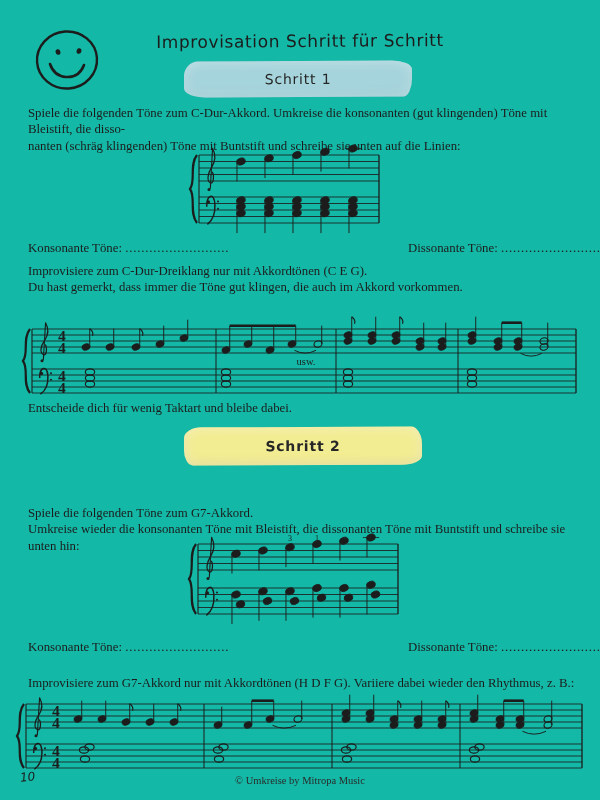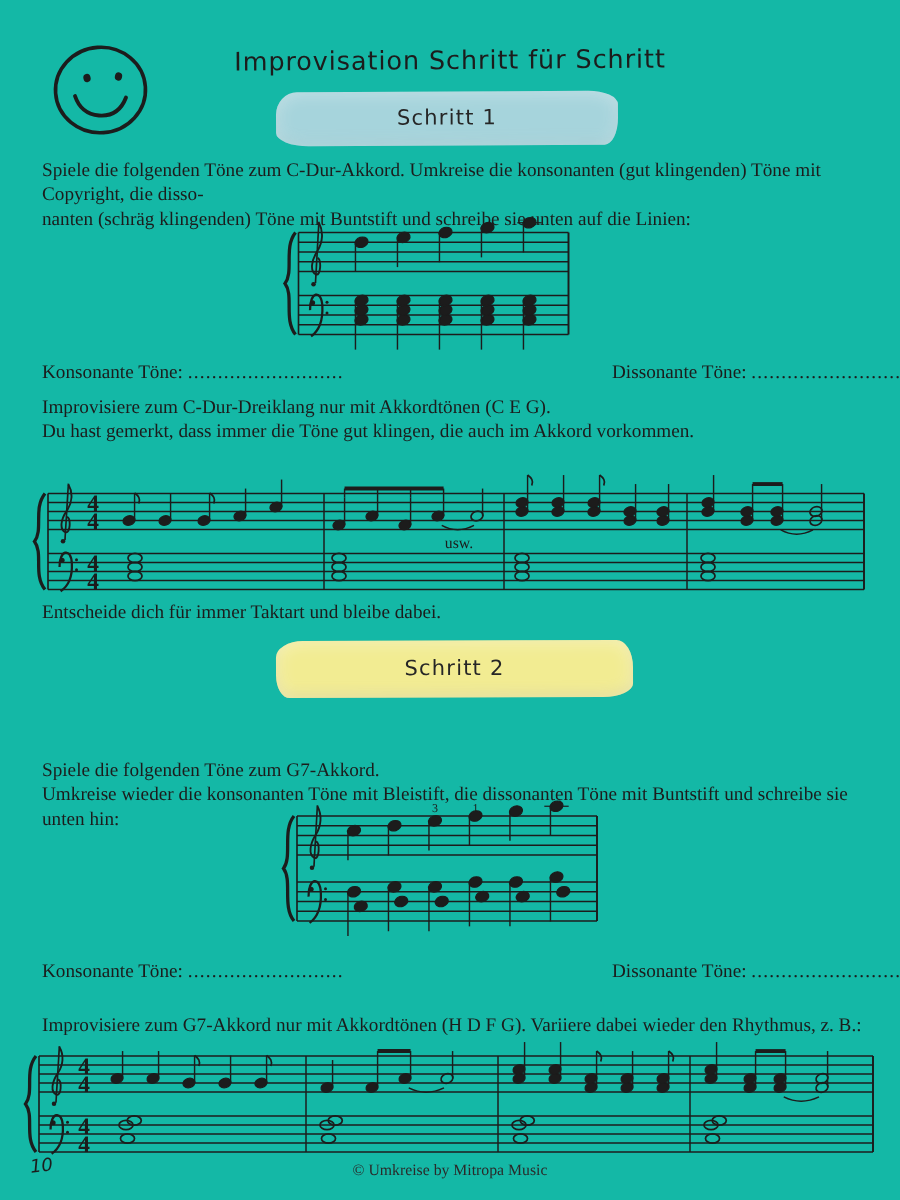--- a/index.html
+++ b/index.html
@@ -11,21 +11,21 @@
          transform:rotate(-.4deg);font-weight:500;}
   .banner{display:flex;align-items:center;justify-content:center;
           font-family:"DejaVu Sans",sans-serif;font-size:14px;letter-spacing:.8px;color:#262626;}
   .banner-blue{left:184px;top:61px;width:228px;height:36px;background:var(--blue,#a6d4dc);
           border-radius:14px 20px 9px 22px/15px 9px 18px 9px;
           box-shadow:inset 0 0 12px rgba(255,255,255,.45), inset 0 -3px 7px rgba(110,165,175,.35);
           transform:rotate(-.3deg);}
   .banner-yellow{left:184px;top:427px;width:238px;height:38px;background:var(--yellow,#f2ec92);
           border-radius:18px 11px 20px 9px/11px 18px 9px 15px;
           box-shadow:inset 0 0 12px rgba(255,255,255,.5), inset 0 -3px 7px rgba(185,175,85,.35);
-          transform:rotate(-.2deg);}
+          transform:rotate(-.2deg);font-weight:bold;}
   .para{left:28px;width:548px;font-size:12.8px;line-height:16.4px;}
   .labelrow{left:0;width:492px;font-size:12.8px;}
   .labelrow .lab-left{position:absolute;left:28px;top:0;white-space:nowrap;}
   .labelrow .lab-right{position:absolute;left:408px;top:0;white-space:nowrap;}
   .dots{letter-spacing:.8px;}
   .music-host{line-height:0;}
   .footer-copy{left:0;right:0;top:775px;text-align:center;font-size:10.5px;color:#2a2a2a;}
   .footer-num{left:20px;top:770px;font-family:"DejaVu Sans",sans-serif;font-style:italic;
               font-size:12px;transform:rotate(-6deg);}
   .smiley{left:28px;top:24px;}
@@ -44,21 +44,21 @@
     </svg>
   </div>
 
   <div class="abs title">Improvisation Schritt für Schritt</div>
 
   <div class="abs banner banner-blue">
     <span>Schritt 1</span>
   </div>
 
   <div class="abs para" style="top:105px;">
-    <div>Spiele die folgenden Töne zum C-Dur-Akkord. Umkreise die konsonanten (gut klingenden) Töne mit Copyright, die disso-</div>
+    <div>Spiele die folgenden Töne zum C-Dur-Akkord. Umkreise die konsonanten (gut klingenden) Töne mit Bleistift, die disso-</div>
     <div>nanten (schräg klingenden) Töne mit Buntstift und schreibe sie unten auf die Linien:</div>
   </div>
 
   <div class="abs music-host" style="left:183px;top:145px;"><svg width="200" height="92" viewBox="0 0 200 92" style="overflow:visible">
         <line x1="16" y1="10" x2="196" y2="10" stroke="#1c1c1c" stroke-width="0.85"></line>
         <line x1="16" y1="16.5" x2="196" y2="16.5" stroke="#1c1c1c" stroke-width="0.85"></line>
         <line x1="16" y1="23" x2="196" y2="23" stroke="#1c1c1c" stroke-width="0.85"></line>
         <line x1="16" y1="29.5" x2="196" y2="29.5" stroke="#1c1c1c" stroke-width="0.85"></line>
         <line x1="16" y1="36" x2="196" y2="36" stroke="#1c1c1c" stroke-width="0.85"></line>
         <line x1="16" y1="52" x2="196" y2="52" stroke="#1c1c1c" stroke-width="0.85"></line>
@@ -222,21 +222,21 @@
         <ellipse cx="206" cy="57" rx="4.68" ry="3.12" fill="none" stroke="#1c1c1c" stroke-width="1.15"></ellipse>
         <ellipse cx="328" cy="69" rx="4.68" ry="3.12" fill="none" stroke="#1c1c1c" stroke-width="1.15"></ellipse>
         <ellipse cx="328" cy="63" rx="4.68" ry="3.12" fill="none" stroke="#1c1c1c" stroke-width="1.15"></ellipse>
         <ellipse cx="328" cy="57" rx="4.68" ry="3.12" fill="none" stroke="#1c1c1c" stroke-width="1.15"></ellipse>
         <ellipse cx="452" cy="69" rx="4.68" ry="3.12" fill="none" stroke="#1c1c1c" stroke-width="1.15"></ellipse>
         <ellipse cx="452" cy="63" rx="4.68" ry="3.12" fill="none" stroke="#1c1c1c" stroke-width="1.15"></ellipse>
         <ellipse cx="452" cy="57" rx="4.68" ry="3.12" fill="none" stroke="#1c1c1c" stroke-width="1.15"></ellipse>
         <text x="286" y="50" text-anchor="middle" font-size="10.5" font-family="&quot;Liberation Serif&quot;,serif" fill="#1c1c1c">usw.</text>
       </svg></div>
 
-  <div class="abs para" style="top:400px;">Entscheide dich für immer Taktart und bleibe dabei.</div>
+  <div class="abs para" style="top:400px;">Entscheide dich für wenig Taktart und bleibe dabei.</div>
 
   <div class="abs banner banner-yellow">
     <span>Schritt 2</span>
   </div>
 
   <div class="abs para" style="top:505px;">
     <div>Spiele die folgenden Töne zum G7-Akkord.</div>
     <div>Umkreise wieder die konsonanten Töne mit Bleistift, die dissonanten Töne mit Buntstift und schreibe sie unten hin:</div>
   </div>
 

